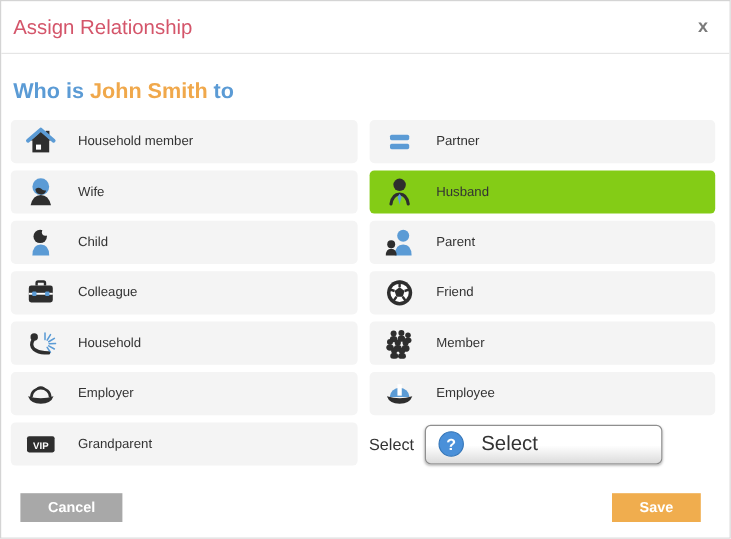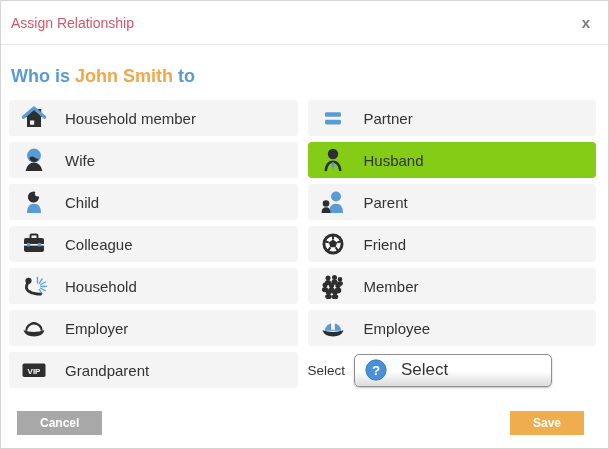--- a/index.html
+++ b/index.html
@@ -16,21 +16,21 @@
     overflow: hidden;
   }
   .modal-header {
     height: 44px;
     display: flex;
     align-items: center;
     justify-content: space-between;
     padding: 0 18px 0 10px;
     border-bottom: 1px solid #e5e5e5;
   }
-  .modal-title { font-size: 14px; color: #d4556a; font-weight: normal; }
+  .modal-title { font-size: 17px; color: #d4556a; font-weight: normal; }
   .close-btn {
     color: #7a7a7a; font-weight: bold; font-size: 15px;
     cursor: pointer; line-height: 1;
   }
   .modal-body { padding: 0 12px 0 8px; }
   .question {
     margin: 21px 0 13px 2px;
     font-size: 18px;
     font-weight: bold;
     color: #5b9bd5;
@@ -43,21 +43,21 @@
     background: #f4f4f4;
     border-radius: 4px;
     display: flex;
     align-items: center;
     padding-left: 12px;
     cursor: pointer;
   }
   .option.selected { background: #84cc16; }
   .option .icon { width: 26px; height: 26px; display: inline-flex; flex: none; }
   .option .icon svg { width: 26px; height: 26px; }
-  .option .opt-label { margin-left: 18px; font-size: 15px; color: #333; }
+  .option .opt-label { margin-left: 18px; font-size: 11px; color: #333; }
   .others-row {
     height: 36px;
     display: flex;
     align-items: center;
   }
   .others-label { font-size: 13.5px; color: #333; margin-right: 9px; }
   .select-btn {
     width: 198px; height: 33px;
     border: 1px solid #8f8f8f;
     border-radius: 5px;

